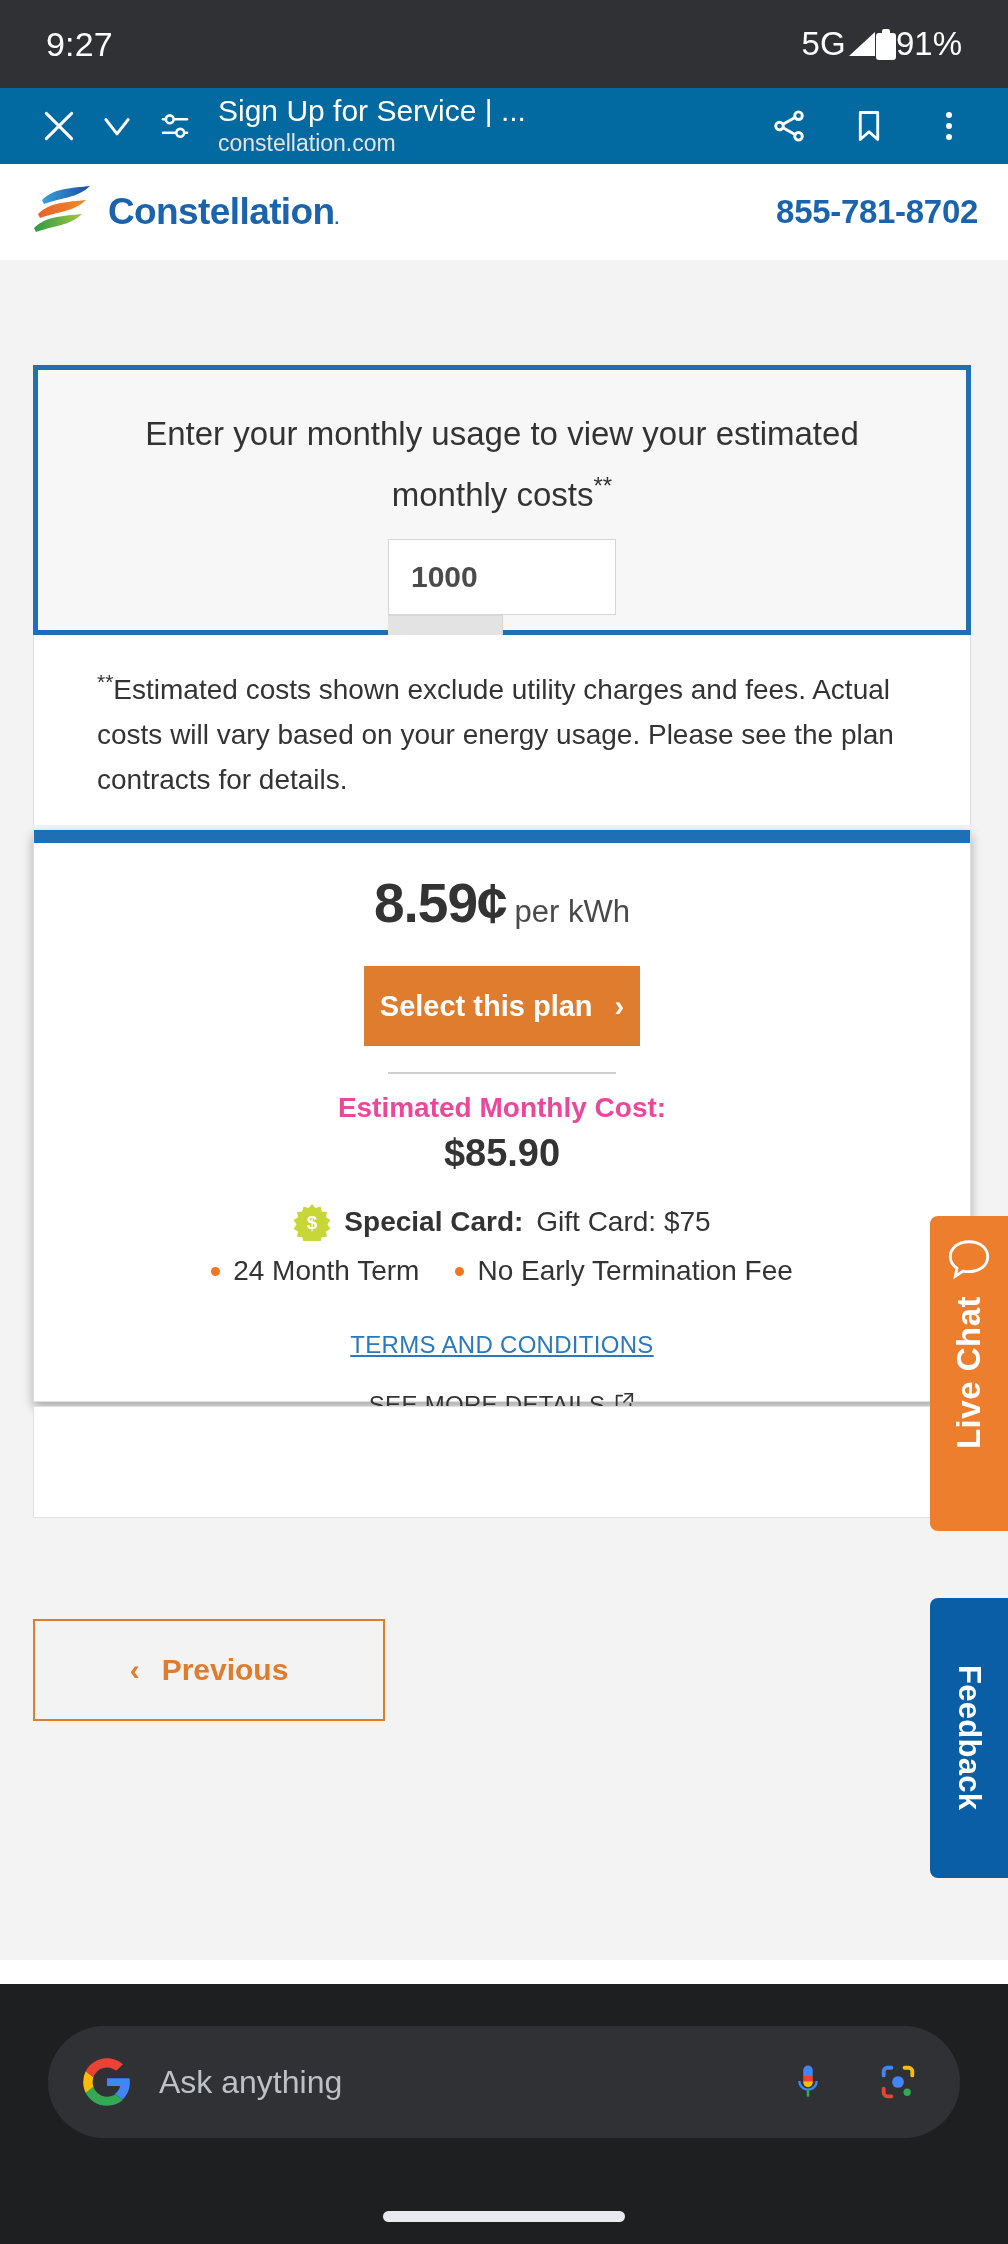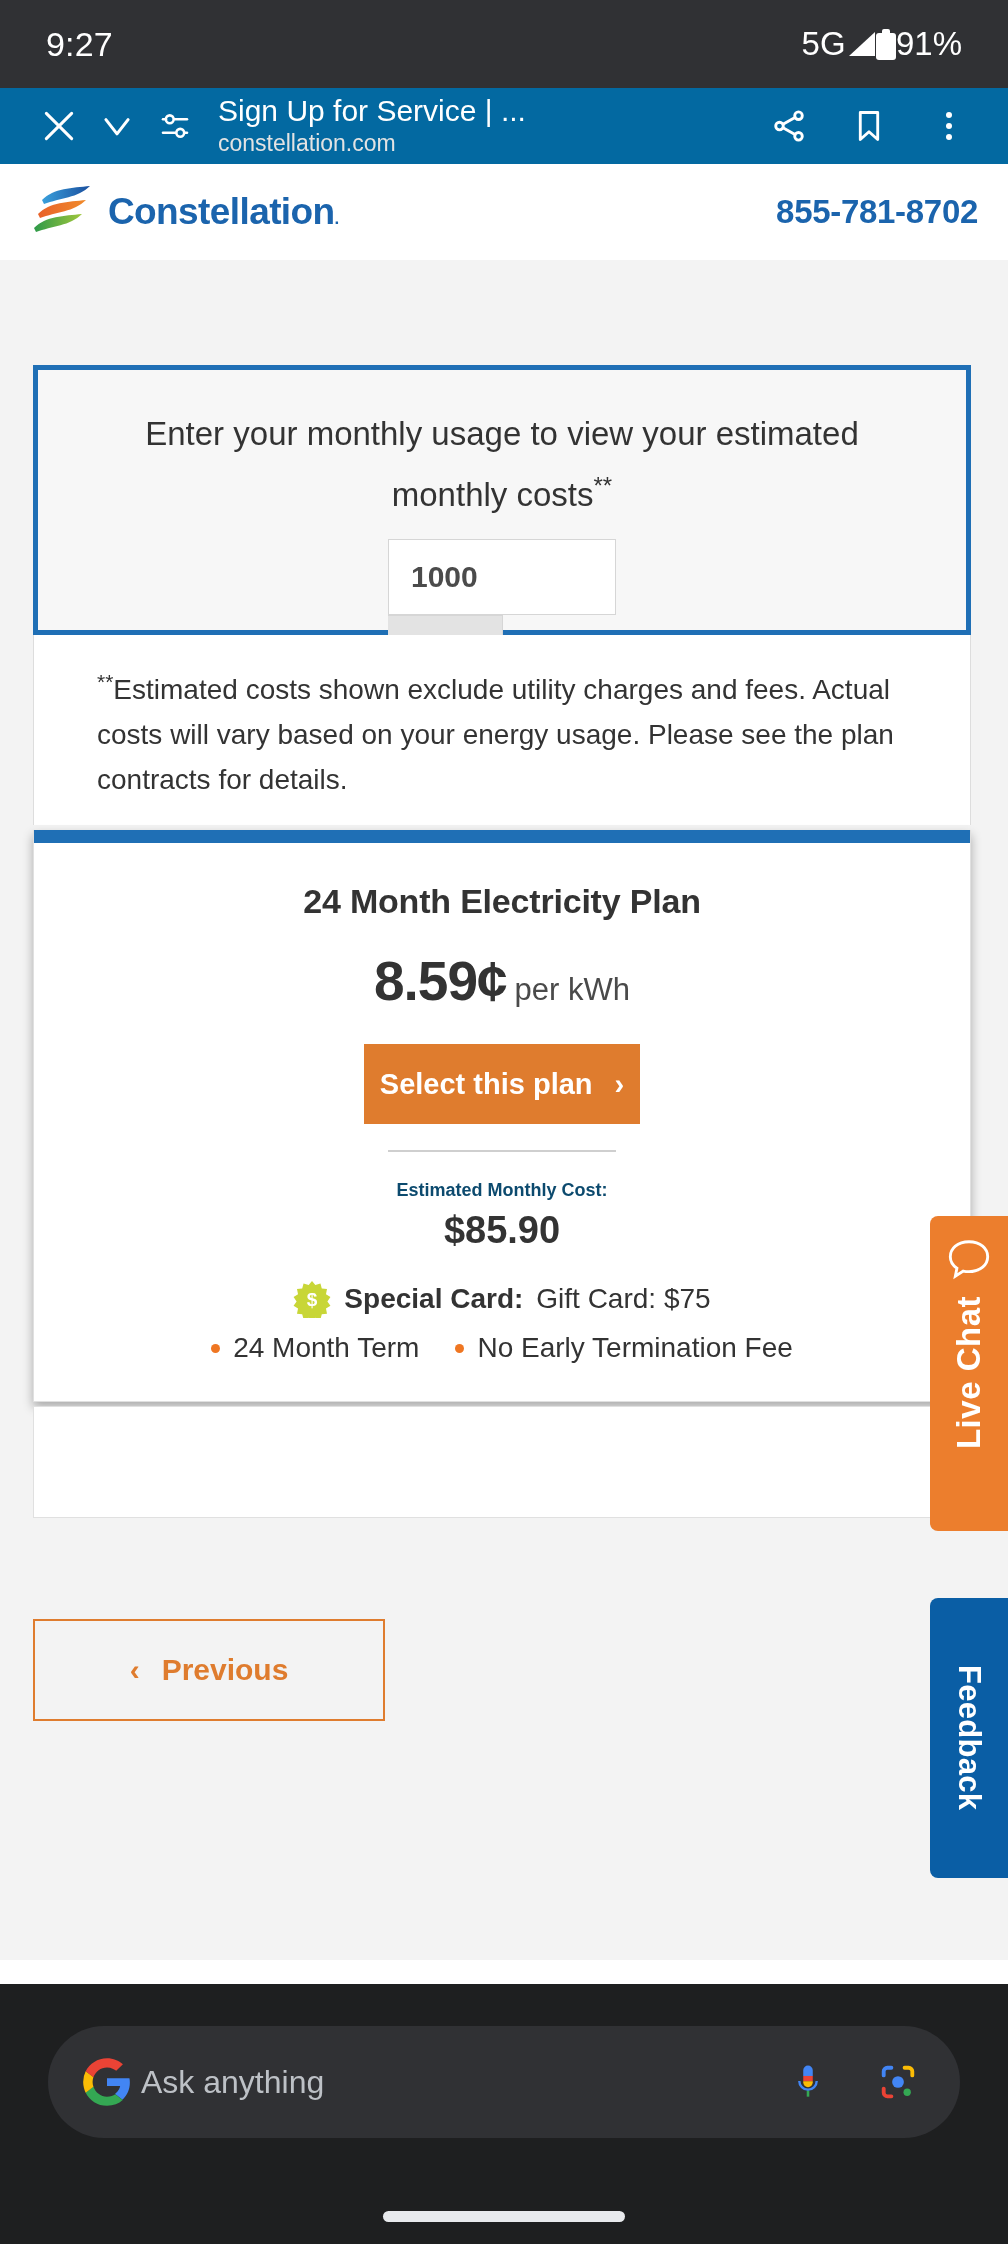--- a/index.html
+++ b/index.html
@@ -108,21 +108,21 @@
   .rate-num{font-size:55px;font-weight:700;color:#333333;letter-spacing:-1px;}
   .rate-unit{font-size:31px;font-weight:400;color:#4a4a4a;margin-left:8px;}
   .select-btn{
     display:inline-flex;align-items:center;justify-content:center;gap:22px;
     margin-top:35px;width:276px;height:80px;background:#df7c2e;
     color:#ffffff;font-size:29px;font-weight:700;border:none;cursor:pointer;
     font-family:"Liberation Sans", sans-serif;
   }
   .select-btn .chev{font-size:29px;font-weight:700;}
   .rule{width:228px;height:2px;background:#cfcfcf;margin:26px auto 0;}
-  .emc-label{margin-top:28px;font-size:18px;font-weight:700;color:#0c4a6e;}
+  .emc-label{margin-top:18px;font-size:28px;font-weight:700;color:#ec4899;}
   .emc-value{margin-top:8px;font-size:38px;font-weight:700;color:#333333;}
   .offer{
     margin-top:28px;display:flex;align-items:center;justify-content:center;gap:13px;
     font-size:28px;color:#333333;
   }
   .offer b{font-weight:700;}
   .burst{width:38px;height:38px;flex:0 0 auto;}
   .feats{
     margin-top:14px;display:flex;align-items:center;justify-content:center;gap:36px;
     font-size:28px;color:#333333;
@@ -178,21 +178,21 @@
   }
 
   
   .navzone{position:absolute;left:0;top:1984px;width:1008px;height:260px;background:#1e1f20;}
   .gbar{
     position:absolute;left:48px;top:42px;width:912px;height:112px;
     background:#303134;border-radius:56px;display:flex;align-items:center;
     box-sizing:border-box;padding:0 40px 0 33px;
   }
   .glogo{width:52px;height:52px;flex:0 0 auto;}
-  .gph{flex:1 1 auto;margin-left:8px;color:#bdc1c6;font-size:32px;}
+  .gph{flex:1 1 auto;margin-left:26px;color:#bdc1c6;font-size:32px;}
   .gicons{display:flex;align-items:center;gap:46px;flex:0 0 auto;}
   .gicon{width:44px;height:44px;}
   .homebar{
     position:absolute;left:50%;transform:translateX(-50%);bottom:22px;
     width:242px;height:11px;border-radius:6px;background:#e8eaed;
   }
   .statusbar-fill{position:absolute;left:0;top:1960px;width:1008px;height:24px;background:#ffffff;}
 </style>
 </head>
 <body>
@@ -303,21 +303,20 @@
       </div>
     </div>
 
     <div class="disclaimer">
       <p><sup>**</sup><span>Estimated costs shown exclude utility charges and fees. Actual costs will vary based on your energy usage. Please see the plan contracts for details.</span></p>
     </div>
 
     <div class="plan-card">
       <div class="plan-topbar"></div>
       <div class="plan-inner">
-        <div class="plan-name">24 Month Electricity Plan</div>
 
         <div class="plan-rate">
           <span class="rate-num">8.59¢</span><span class="rate-unit">per kWh</span>
         </div>
 
         <button class="select-btn">
           <span>Select this plan</span>
           <span class="chev">›</span>
         </button>
 

